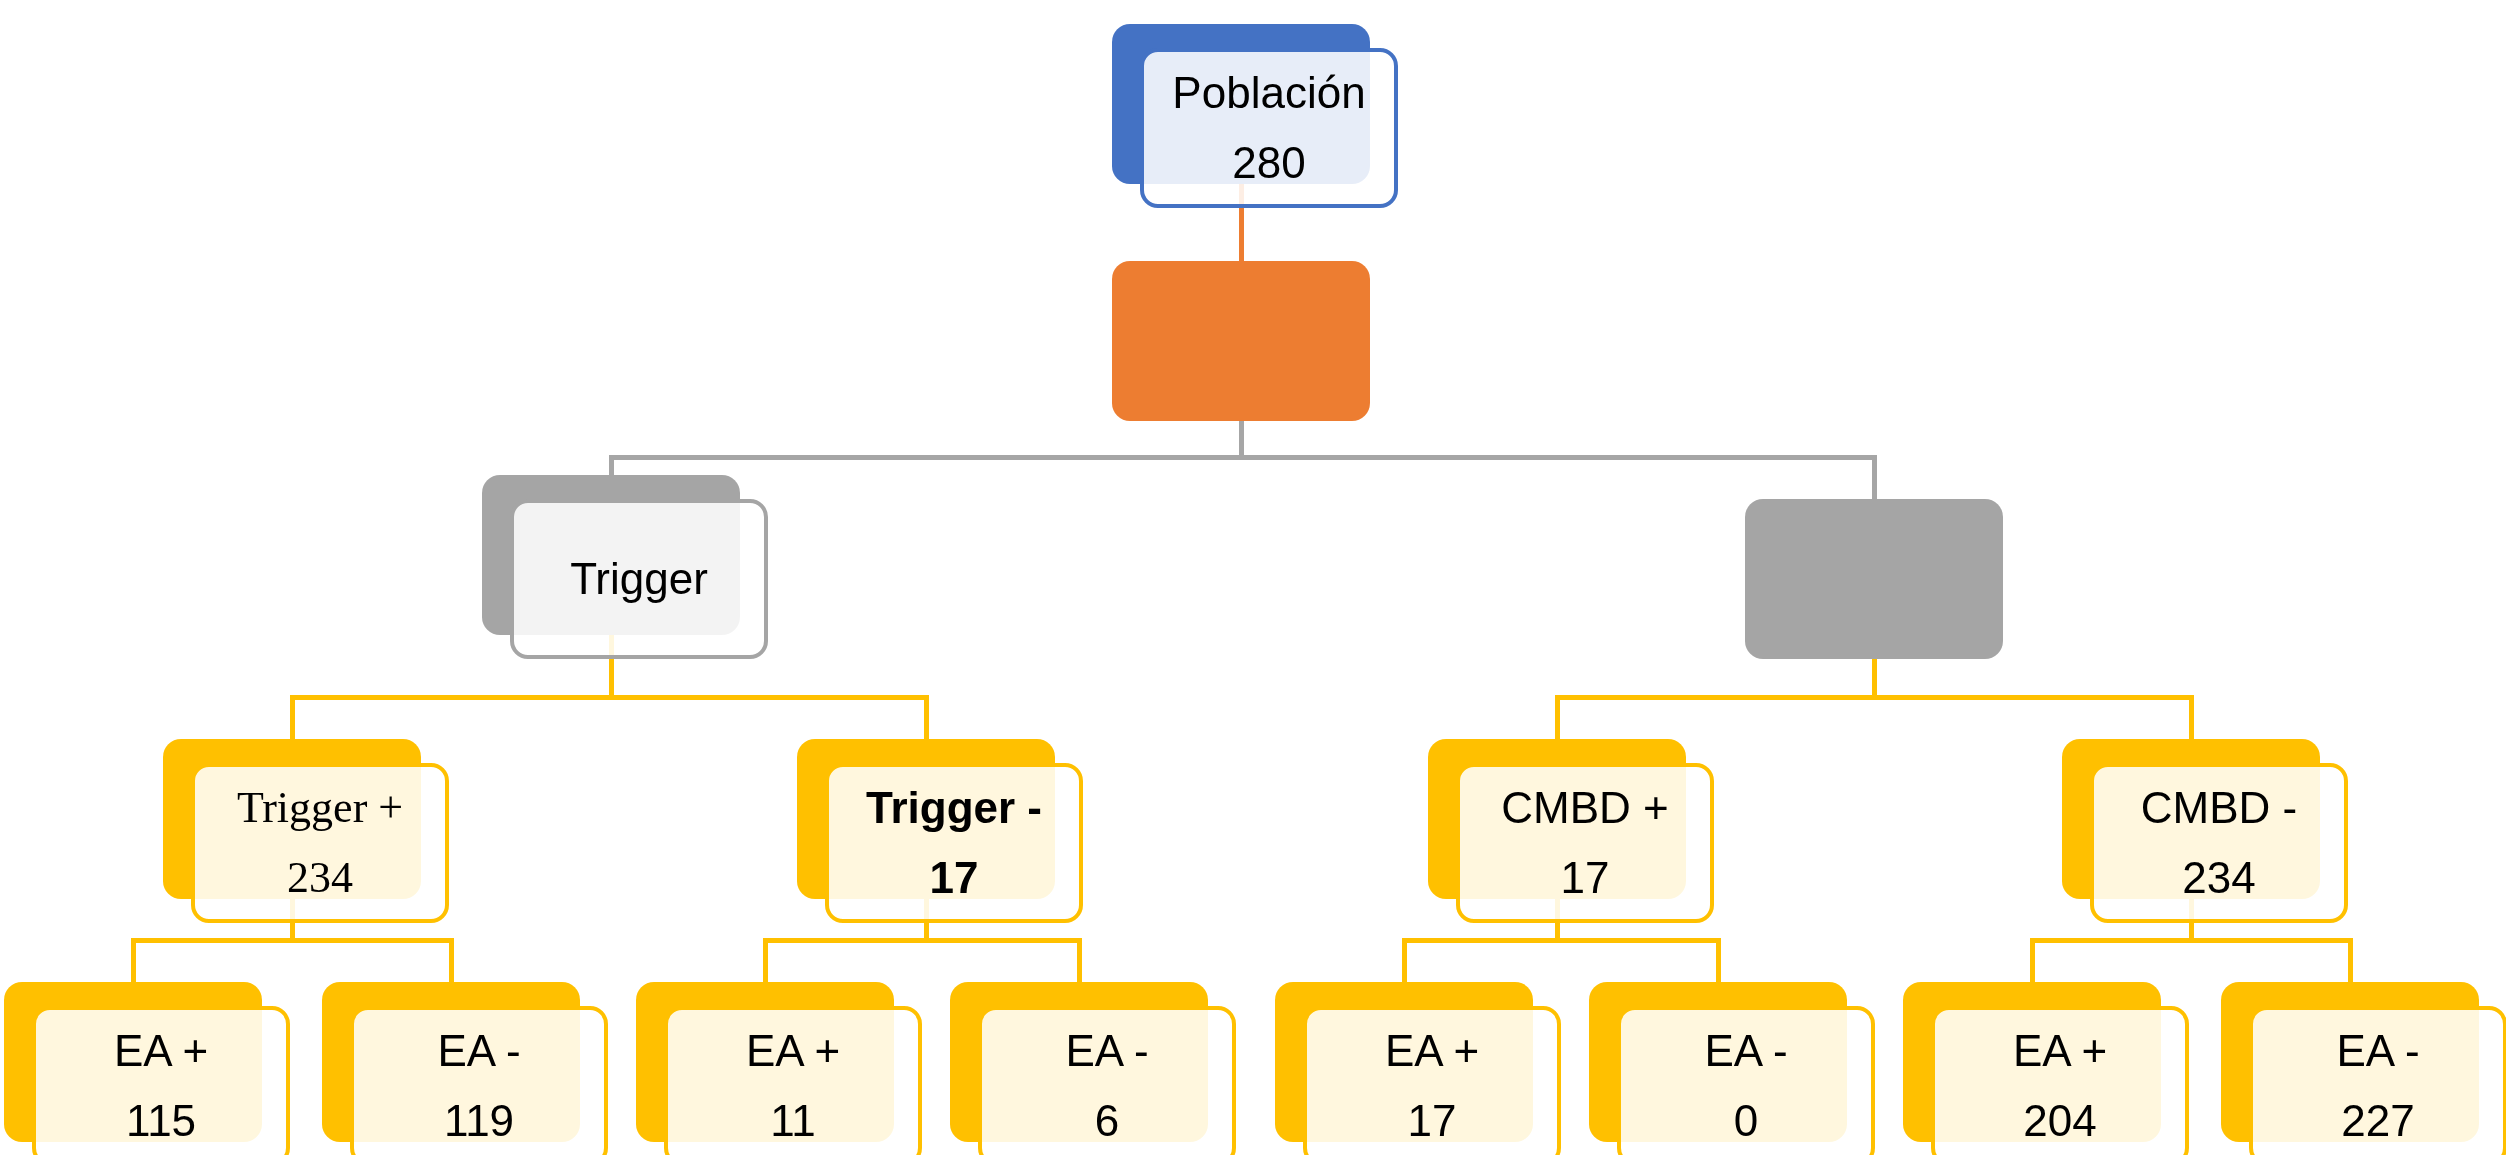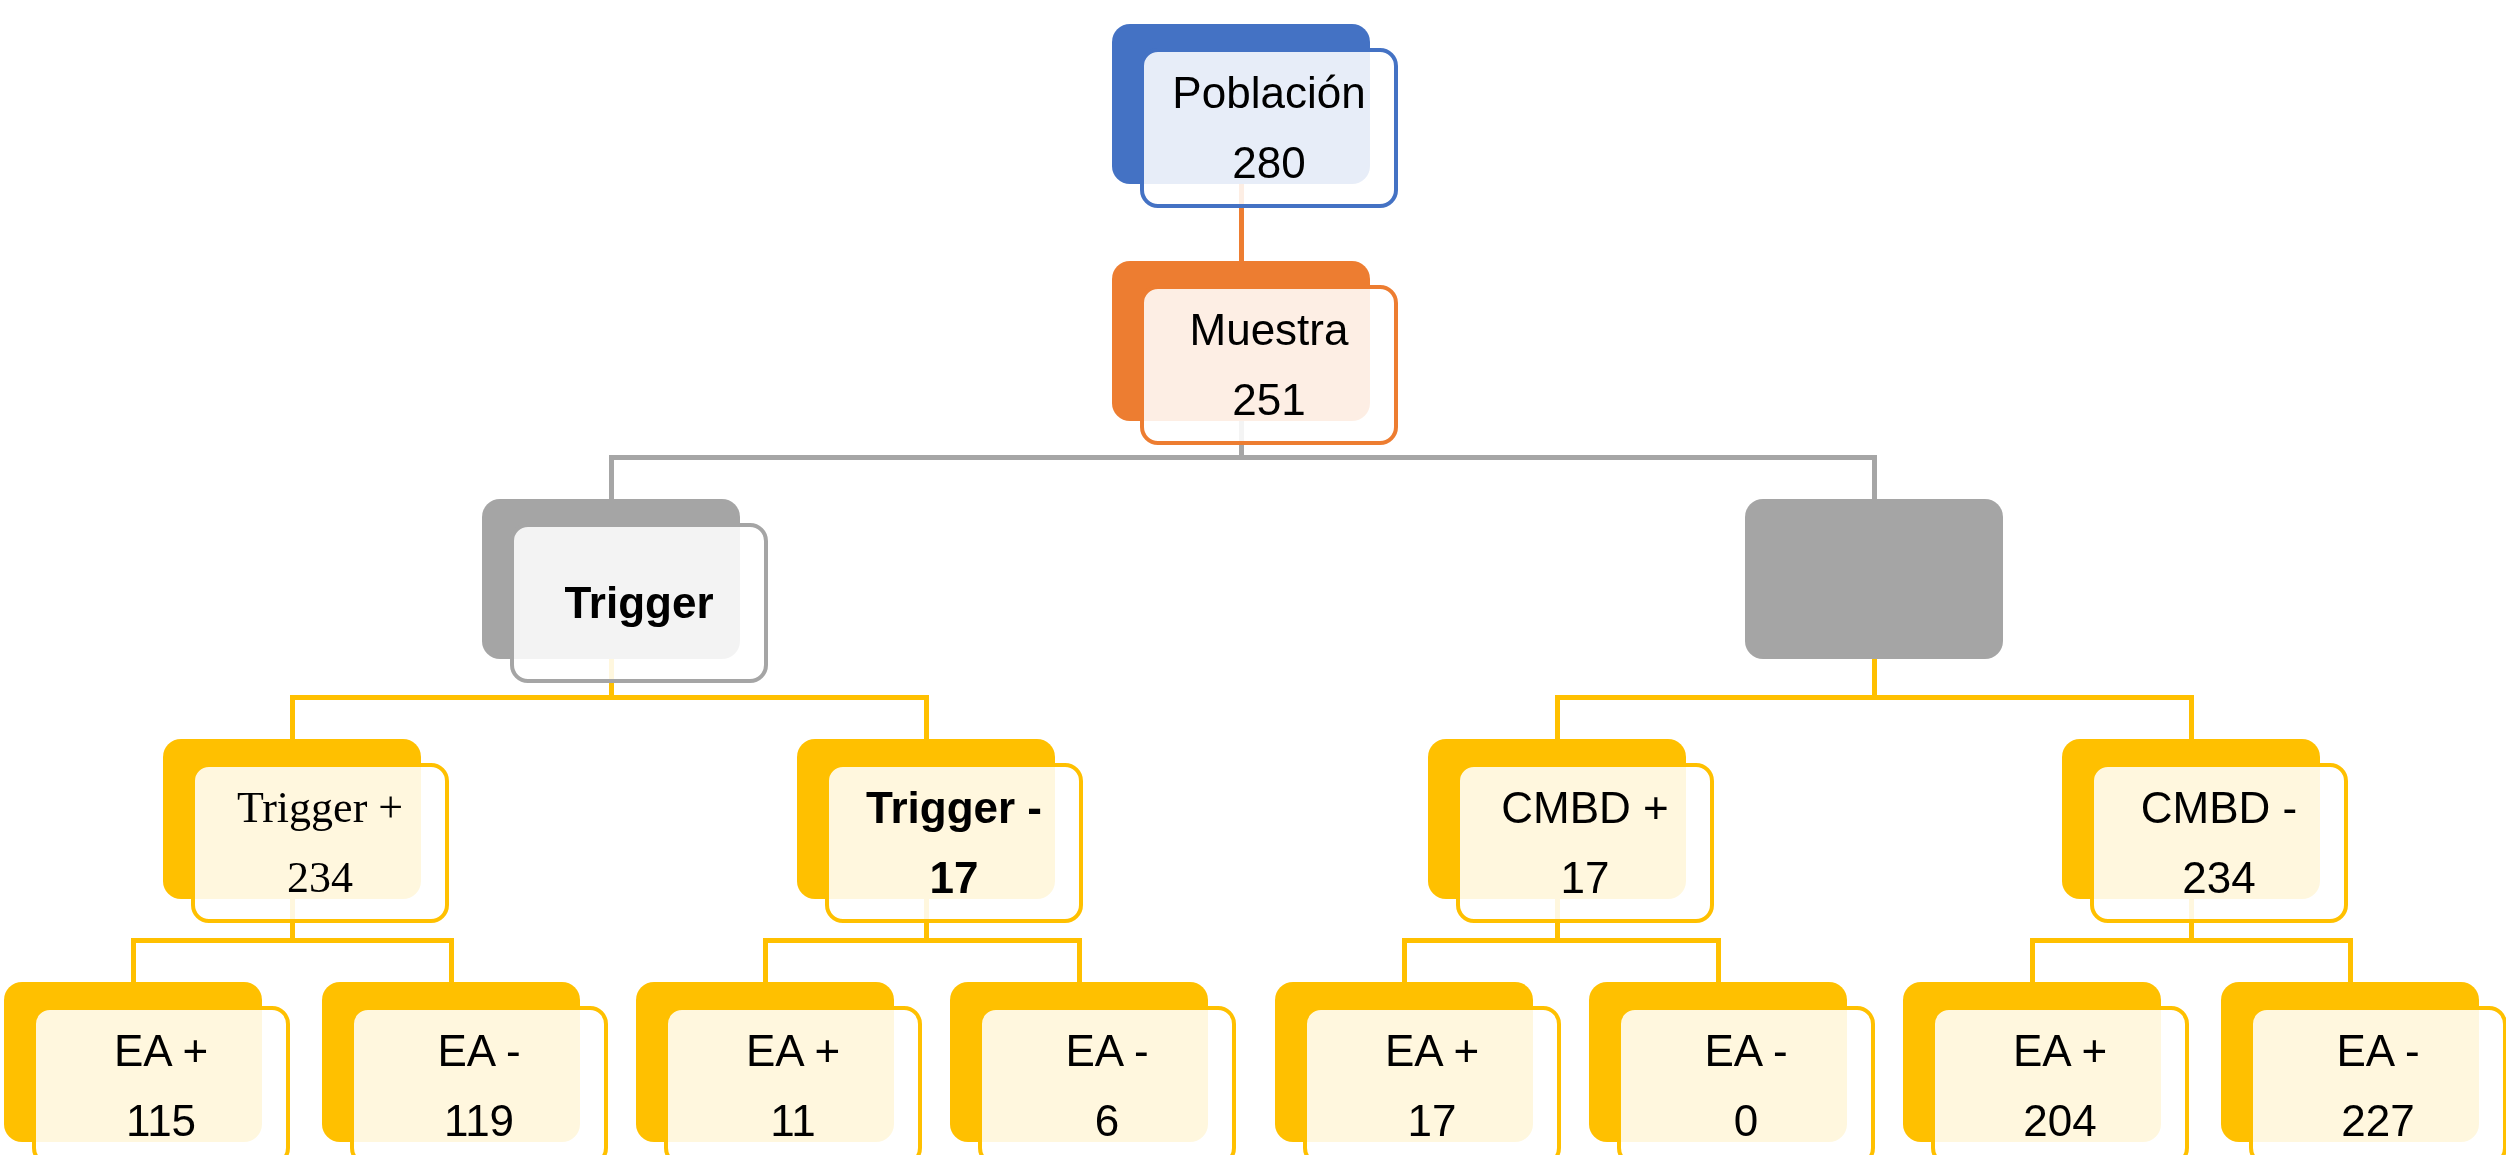--- a/index.html
+++ b/index.html
@@ -57,26 +57,22 @@
   <div id="nodes">
       <div class="node" style="left: 1112px; top: 8px;">
     <div class="back" style="background: rgb(68, 114, 196);"></div>
     <div class="front" style="border-color: rgb(68, 114, 196);">
       <div class="node-label">Población</div>
       <div class="node-value">280</div>
     </div>
   </div>
       <div class="node" style="left: 1112px; top: 245px;">
     <div class="back" style="background: rgb(237, 125, 49);"></div>
-    <div class="front" style="border-color: rgb(237, 125, 49);">
-      <div class="node-label">Muestra</div>
-      <div class="node-value">251</div>
-    </div>
   </div>
-      <div class="node" style="left: 482px; top: 483px; font-weight: bold;">
+      <div class="node" style="left: 482px; top: 459px;">
     <div class="back" style="background: rgb(165, 165, 165);"></div>
     <div class="front" style="border-color: rgb(165, 165, 165);">
       <div class="node-label">Trigger</div>
 
     </div>
   </div>
       <div class="node" style="left: 1745px; top: 483px;">
     <div class="back" style="background: rgb(165, 165, 165);"></div>
   </div>
       <div class="node" style="left: 163px; top: 723px;">

